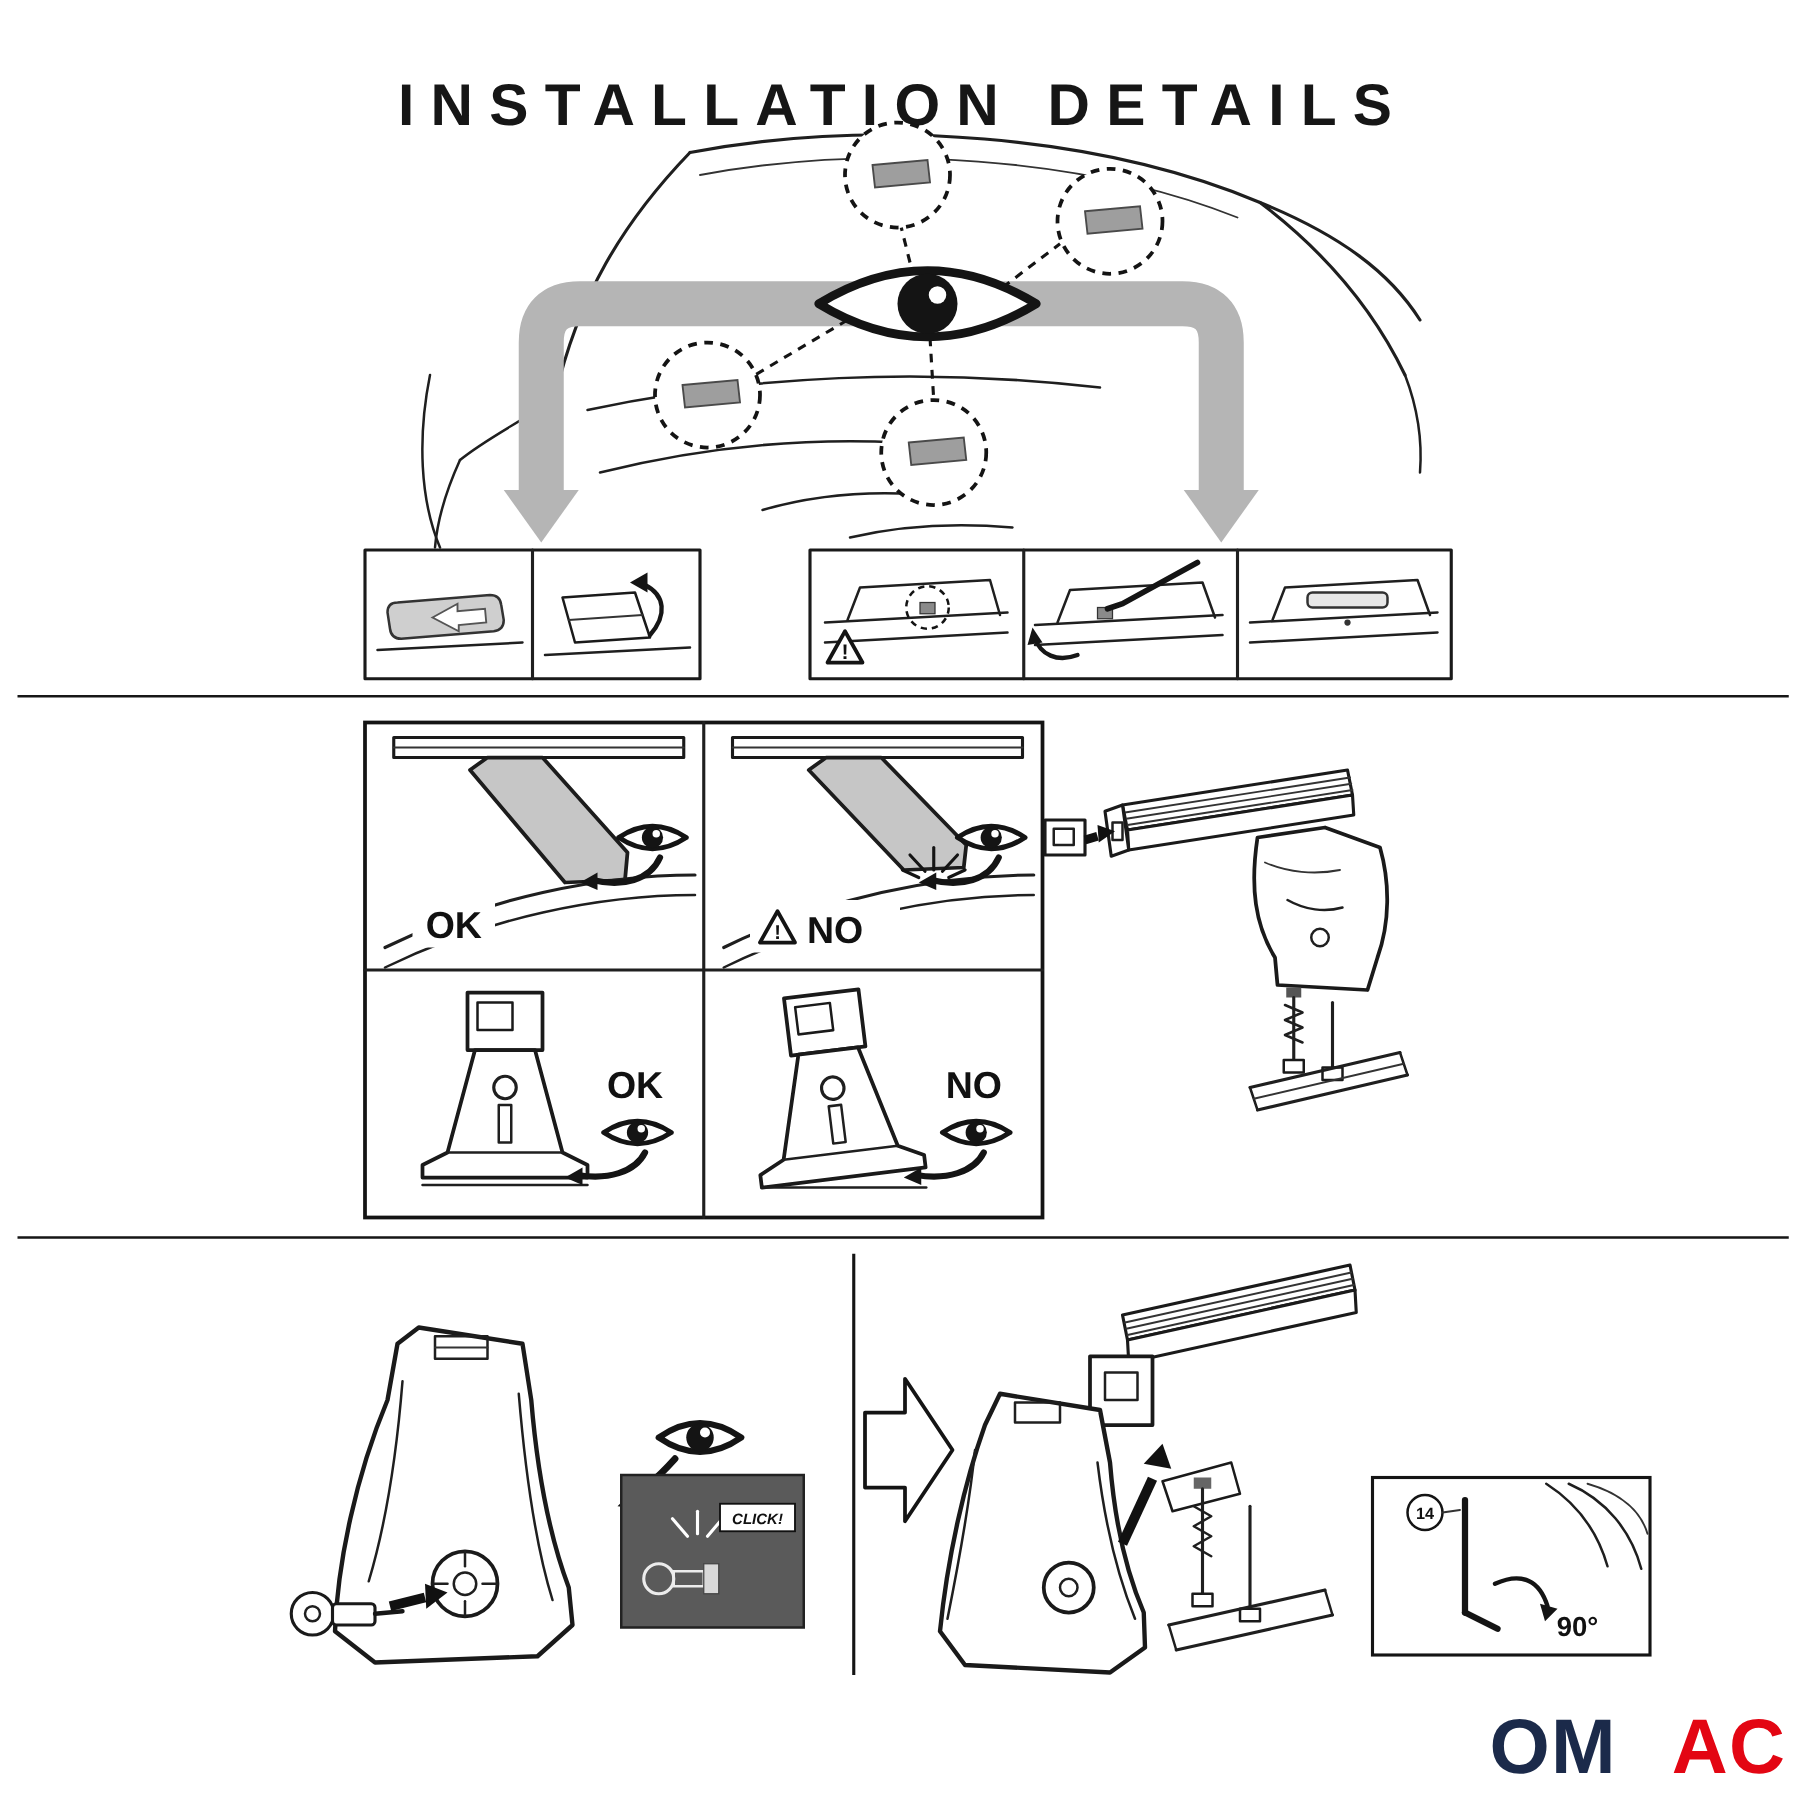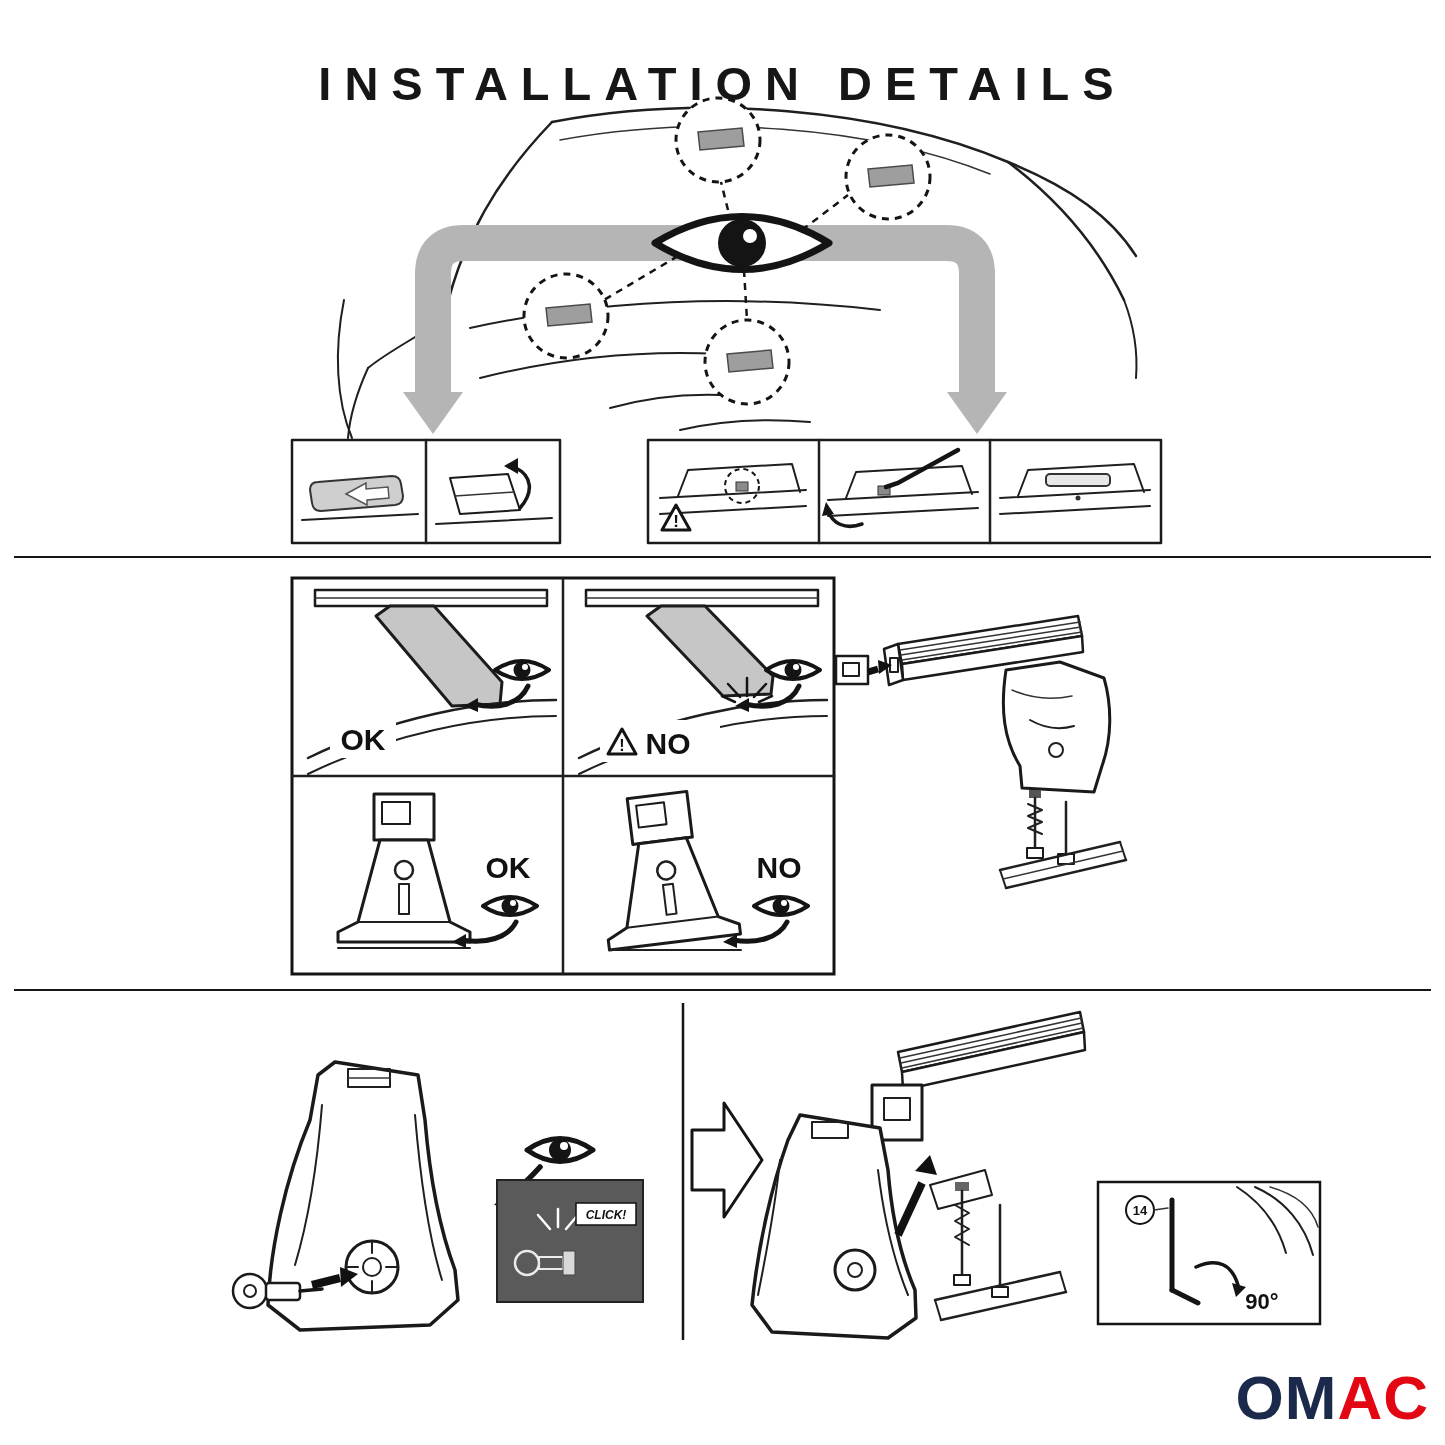--- a/index.html
+++ b/index.html
@@ -16,21 +16,21 @@
   .svg3{top:995px;}
   
   .ln{stroke:#1f1f1f;fill:none;stroke-width:2.5;stroke-linecap:round;stroke-linejoin:round;}
   .ln2{stroke:#1f1f1f;fill:none;stroke-width:2;stroke-linecap:round;stroke-linejoin:round;}
   .ln15{stroke:#333;fill:none;stroke-width:1.5;stroke-linecap:round;}
   .thick{stroke:#161616;fill:none;stroke-width:3.5;stroke-linecap:round;stroke-linejoin:round;}
   .wfill{fill:#ffffff;stroke:#1a1a1a;stroke-linejoin:round;}
   .lbl{font-family:"Liberation Sans",sans-serif;font-weight:bold;fill:#111;}
   .logo{position:absolute;top:1362px;right:16px;font-size:62px;font-weight:bold;letter-spacing:1px;}
   .logo .om{color:#1b2a4a;text-align:right;}
-  .logo .ac{color:#e30613;}
+  .logo .ac{color:#e30613;margin-left:44px;}
 </style>
 </head>
 <body>
 
 <div class="page">
 
   <div class="title">INSTALLATION DETAILS</div>
 
   <svg class="svg1" width="1445" height="470" viewBox="0 0 1445 470">
 

